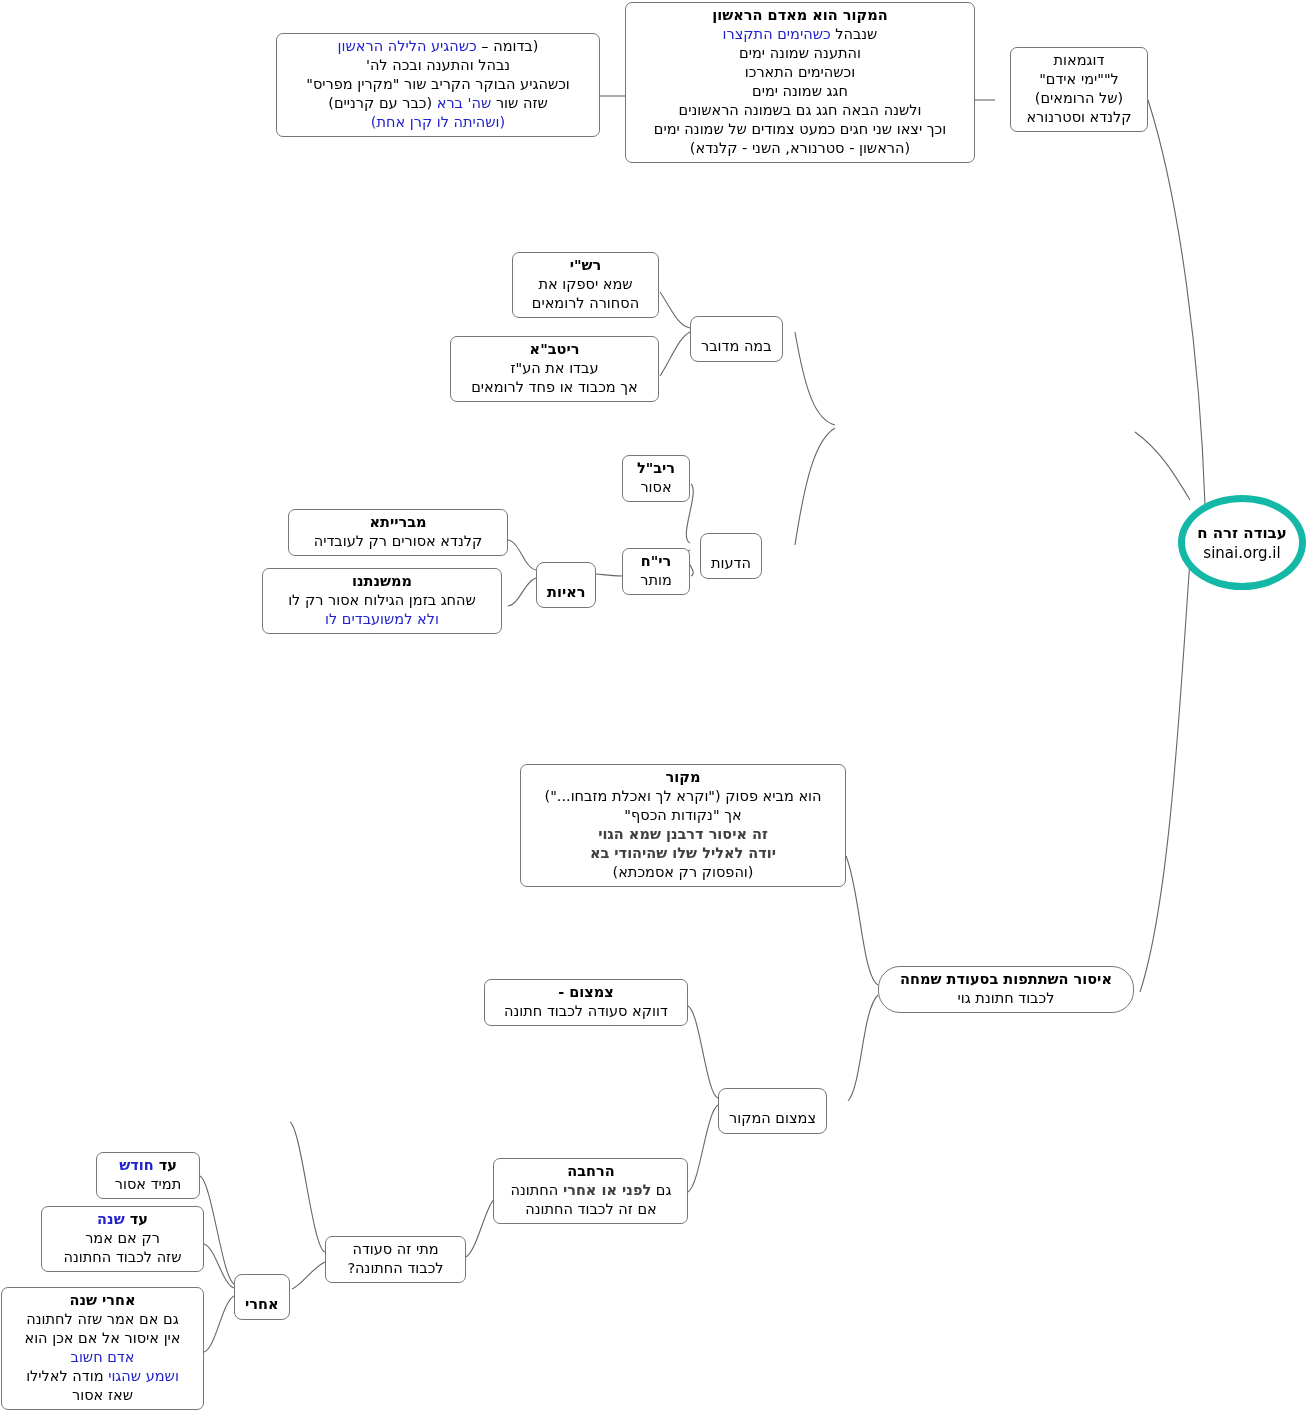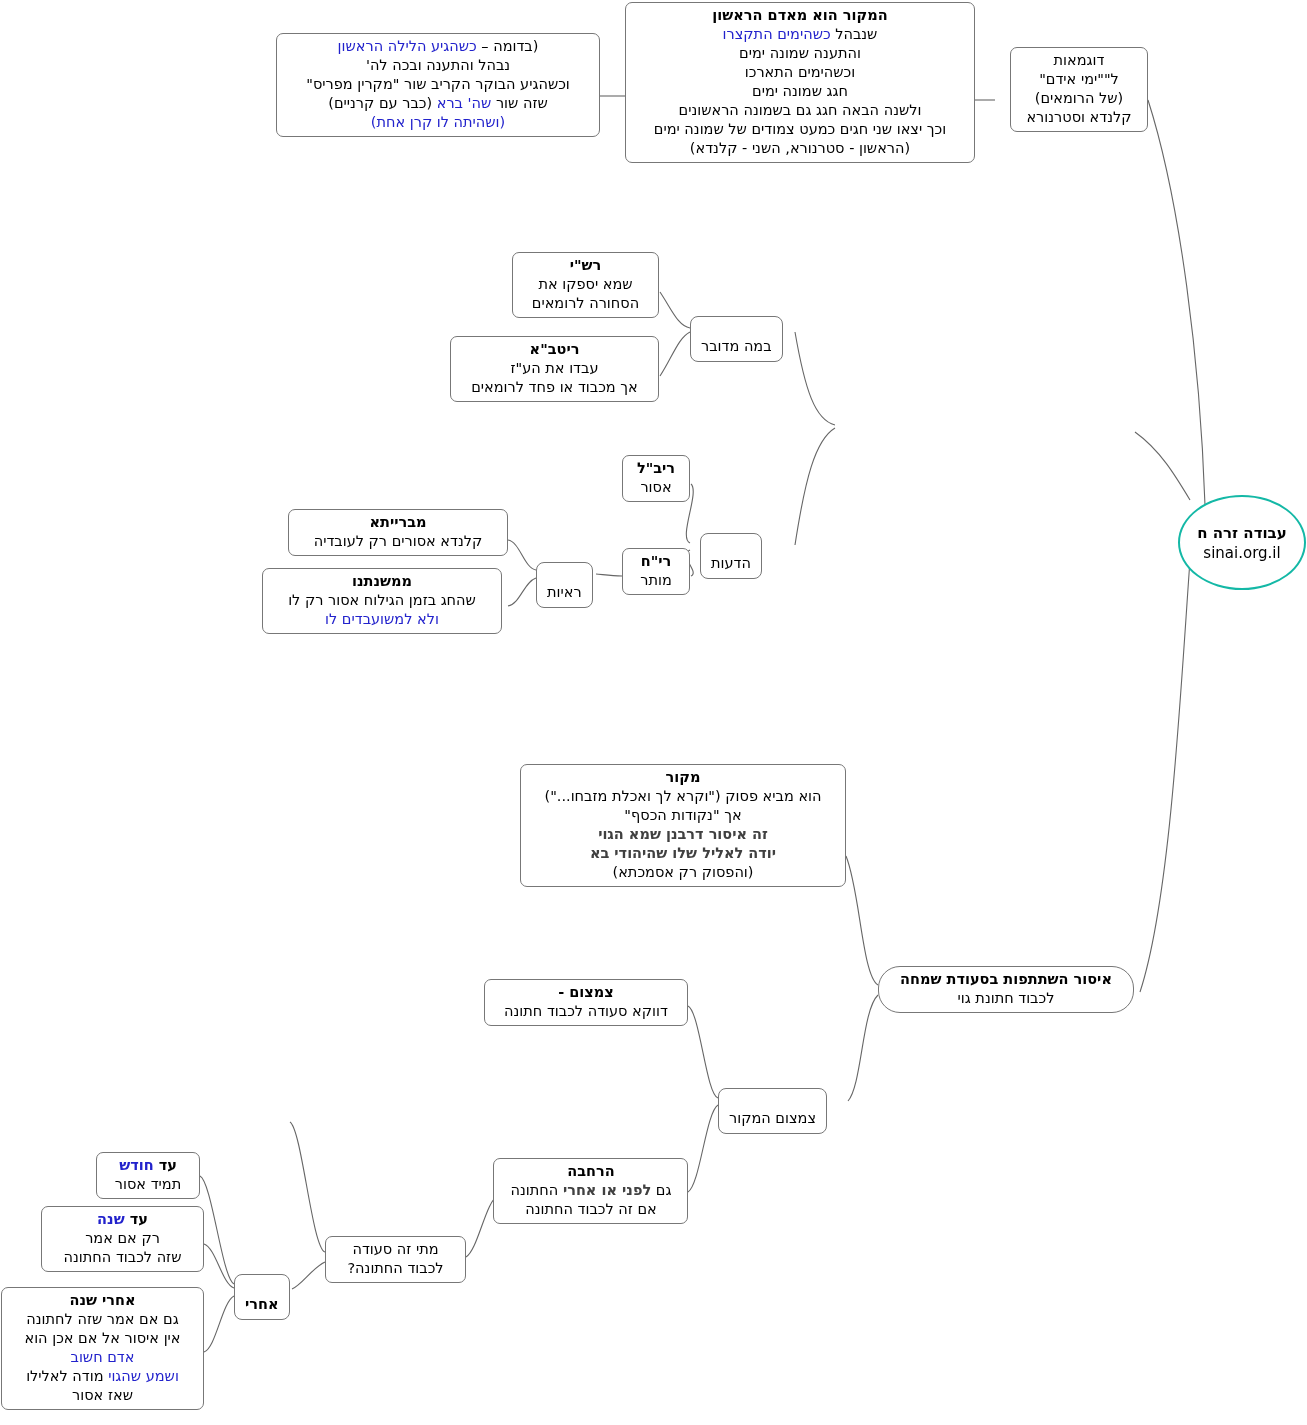--- a/index.html
+++ b/index.html
@@ -51,21 +51,21 @@
   .blue { color: #2222cc; }
   .bblue { color: #404040; font-weight: bold; }
   .small-node {
     font-size: 14.5px;
     padding: 20px 10px 5px 10px;
     border-radius: 8px;
   }
   .ellipse-node {
     position: absolute;
     box-sizing: border-box;
-    border: 2px solid #14b8a6;
+    border: 7px solid #14b8a6;
     border-radius: 50%;
     background: #ffffff;
     text-align: center;
     direction: rtl;
     display: flex;
     flex-direction: column;
     justify-content: center;
     align-items: center;
     font-size: 15px;
     line-height: 20px;
@@ -187,21 +187,21 @@
 
   <div class="node" style="left:622px; top:548px; width:68px;">
     <span class="ttl">רי"ח</span>
     <span class="ln">מותר</span>
   </div>
 
   <div class="node small-node" style="left:700px; top:533px;">
     <span class="ln">הדעות</span>
   </div>
 
-  <div class="node small-node" style="left:536px; top:562px;">
+  <div class="node small-node" style="left:536px; top:562px;font-weight:bold;">
     <span class="ln">ראיות</span>
   </div>
 
   <div class="node" style="left:288px; top:509px; width:220px;">
     <span class="ttl">מברייתא</span>
     <span class="ln">קלנדא אסורים רק לעובדיה</span>
   </div>
 
   <div class="node" style="left:262px; top:568px; width:240px;">
     <span class="ttl">ממשנתנו</span>

